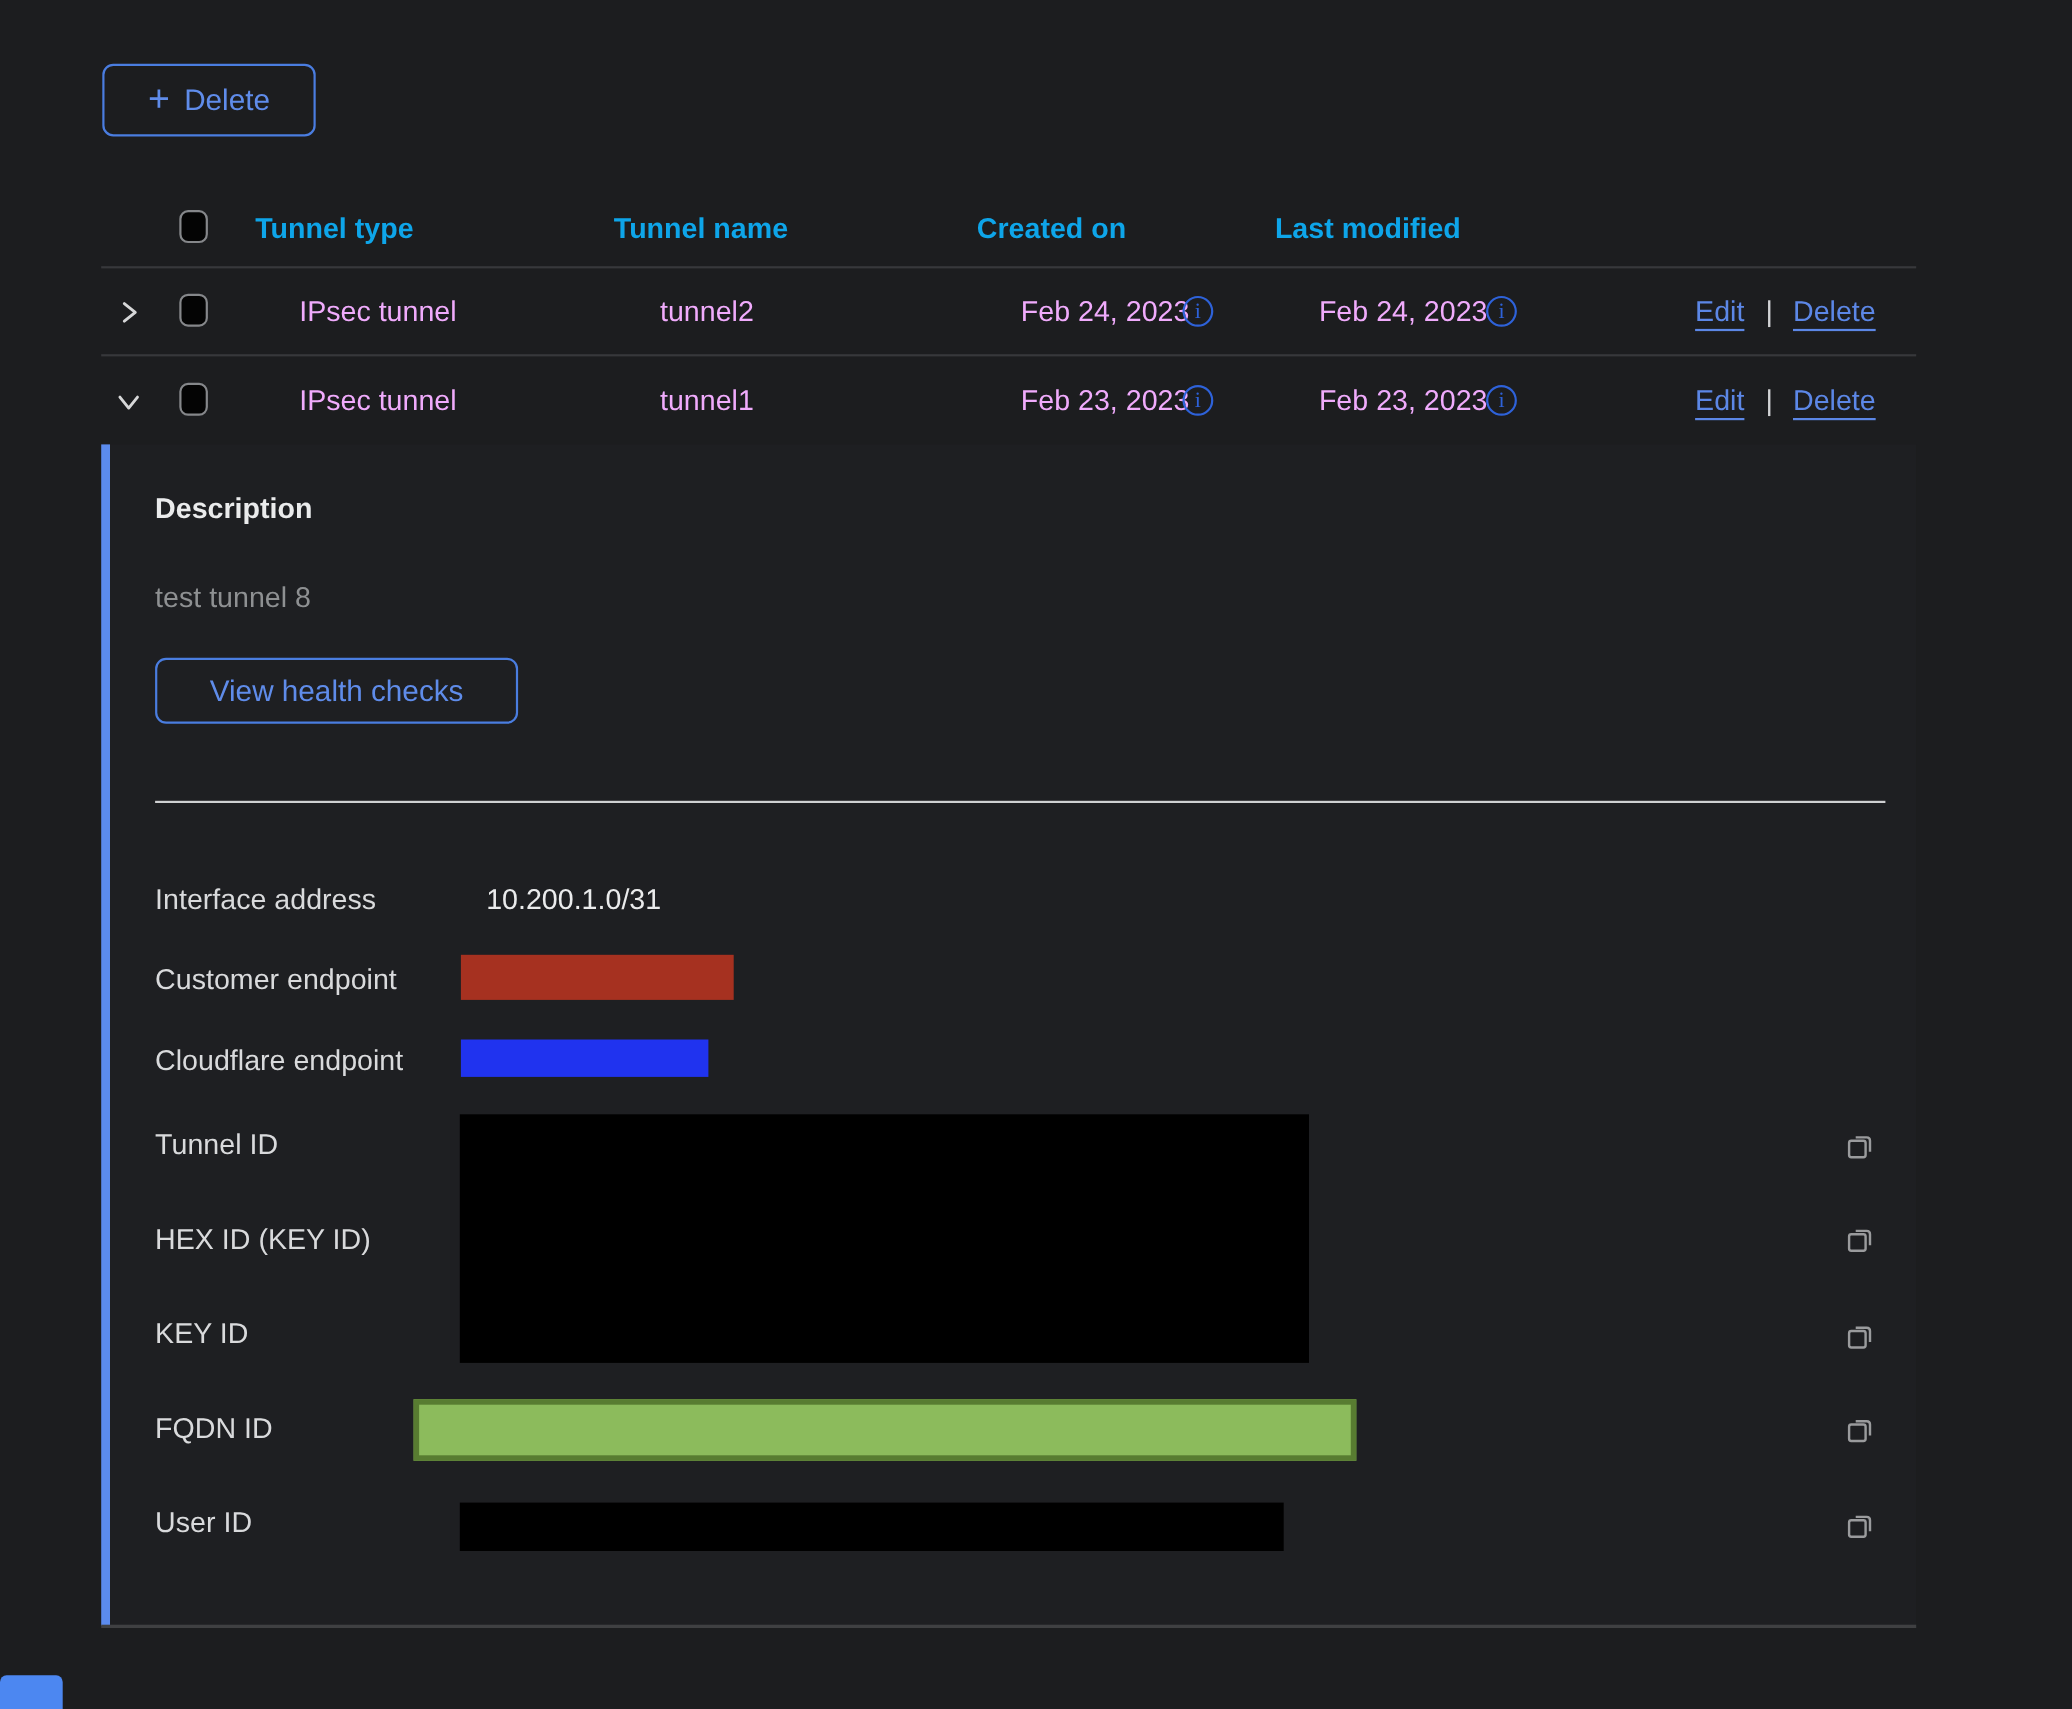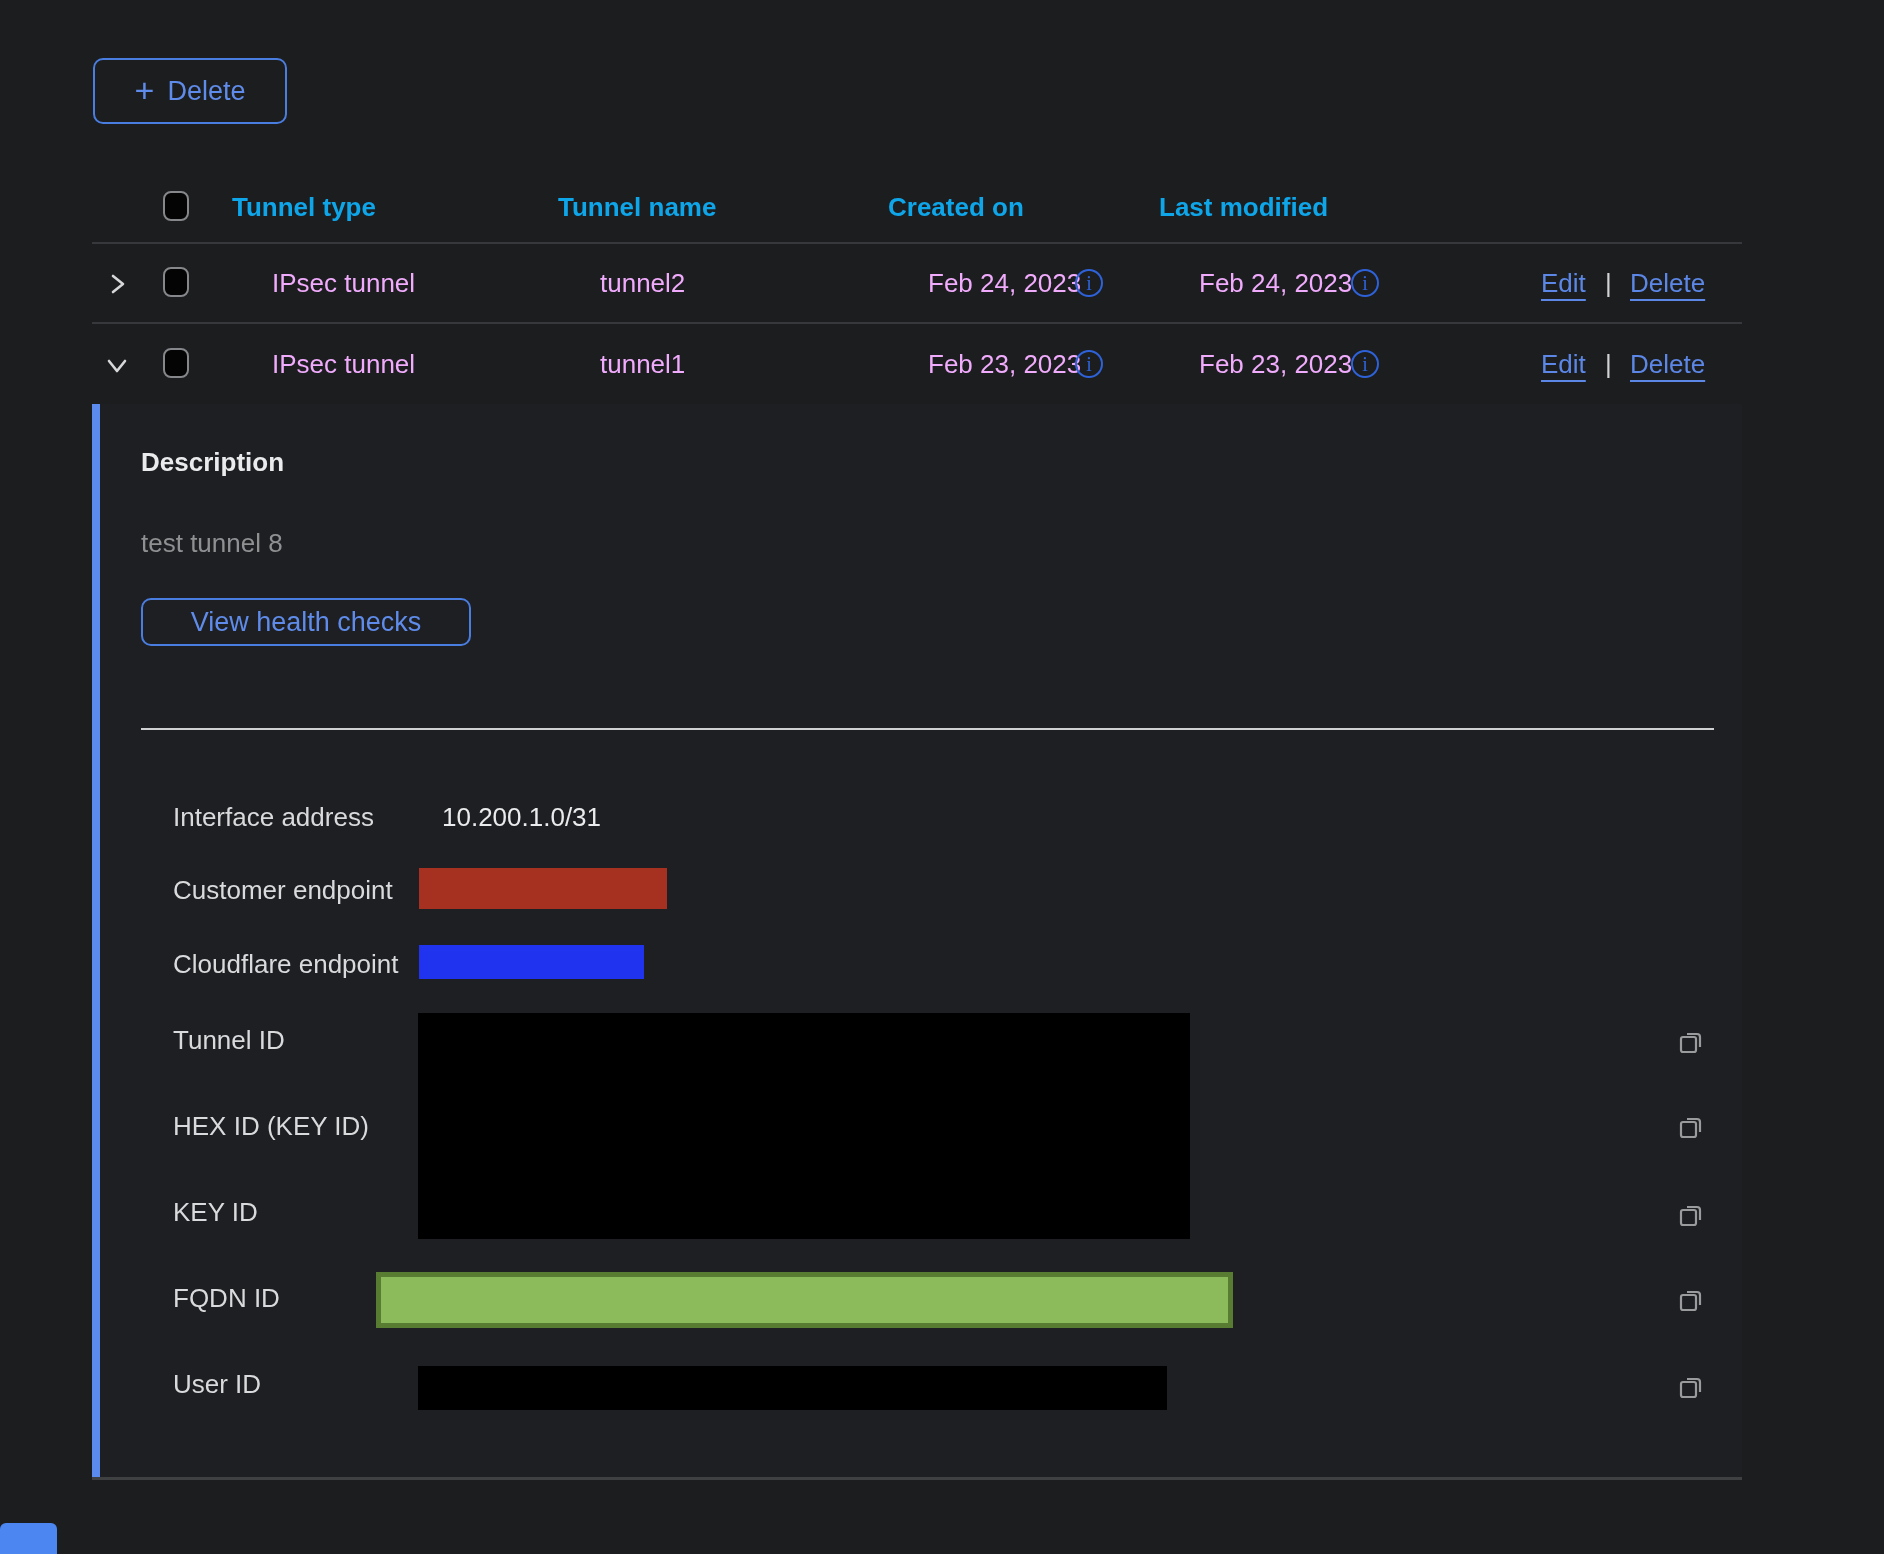--- a/index.html
+++ b/index.html
@@ -37,23 +37,23 @@
   }
   .pipe { position:absolute; font-size:26px; color:#d2d3d5; line-height:31px; }
   
   .panel {
     position:absolute; left:92px; top:404px; width:1650px; height:1074px;
     background:#1e1f22; border-left:8px solid #5b8bee; box-sizing:border-box;
   }
   .panel .abs { position:absolute; }
   .desc-label { font-size:26px; font-weight:600; color:#eaebec; }
   .desc-value { font-size:26px; color:#8e9092; }
-  .health-btn { left:41px; top:194px; width:330px; height:48px; }
+  .health-btn { left:41px; top:194px; width:330px; height:60px; }
   .light-divider { left:41px; top:324px; width:1573px; height:2px; background:#cfd0d2; }
-  .field-label { font-size:26px; color:#d9dadc; white-space:nowrap;margin-left:32px; }
+  .field-label { font-size:26px; color:#d9dadc; white-space:nowrap; }
   .field-value { font-size:26px; color:#eaebec; white-space:nowrap; }
   .redact { position:absolute; }
   .redact-red   { left:319px; top:464px; width:248px; height:41px; background:#a63120; }
   .redact-blue  { left:319px; top:541px; width:225px; height:34px; background:#2033ef; }
   .redact-black-big  { left:318px; top:609px; width:772px; height:226px; background:#000; }
   .redact-green { left:276px; top:868px; width:857px; height:56px; background:#8cbb5c;
                   border:5px solid #587c31; box-sizing:border-box; }
   .redact-black-user { left:318px; top:962px; width:749px; height:44px; background:#000; }
   .copy-btn { position:absolute; left:1576px; width:30px; height:30px; cursor:pointer; }
   .bottom-divider { top:1477px; height:3px; background:#3f4042; }

